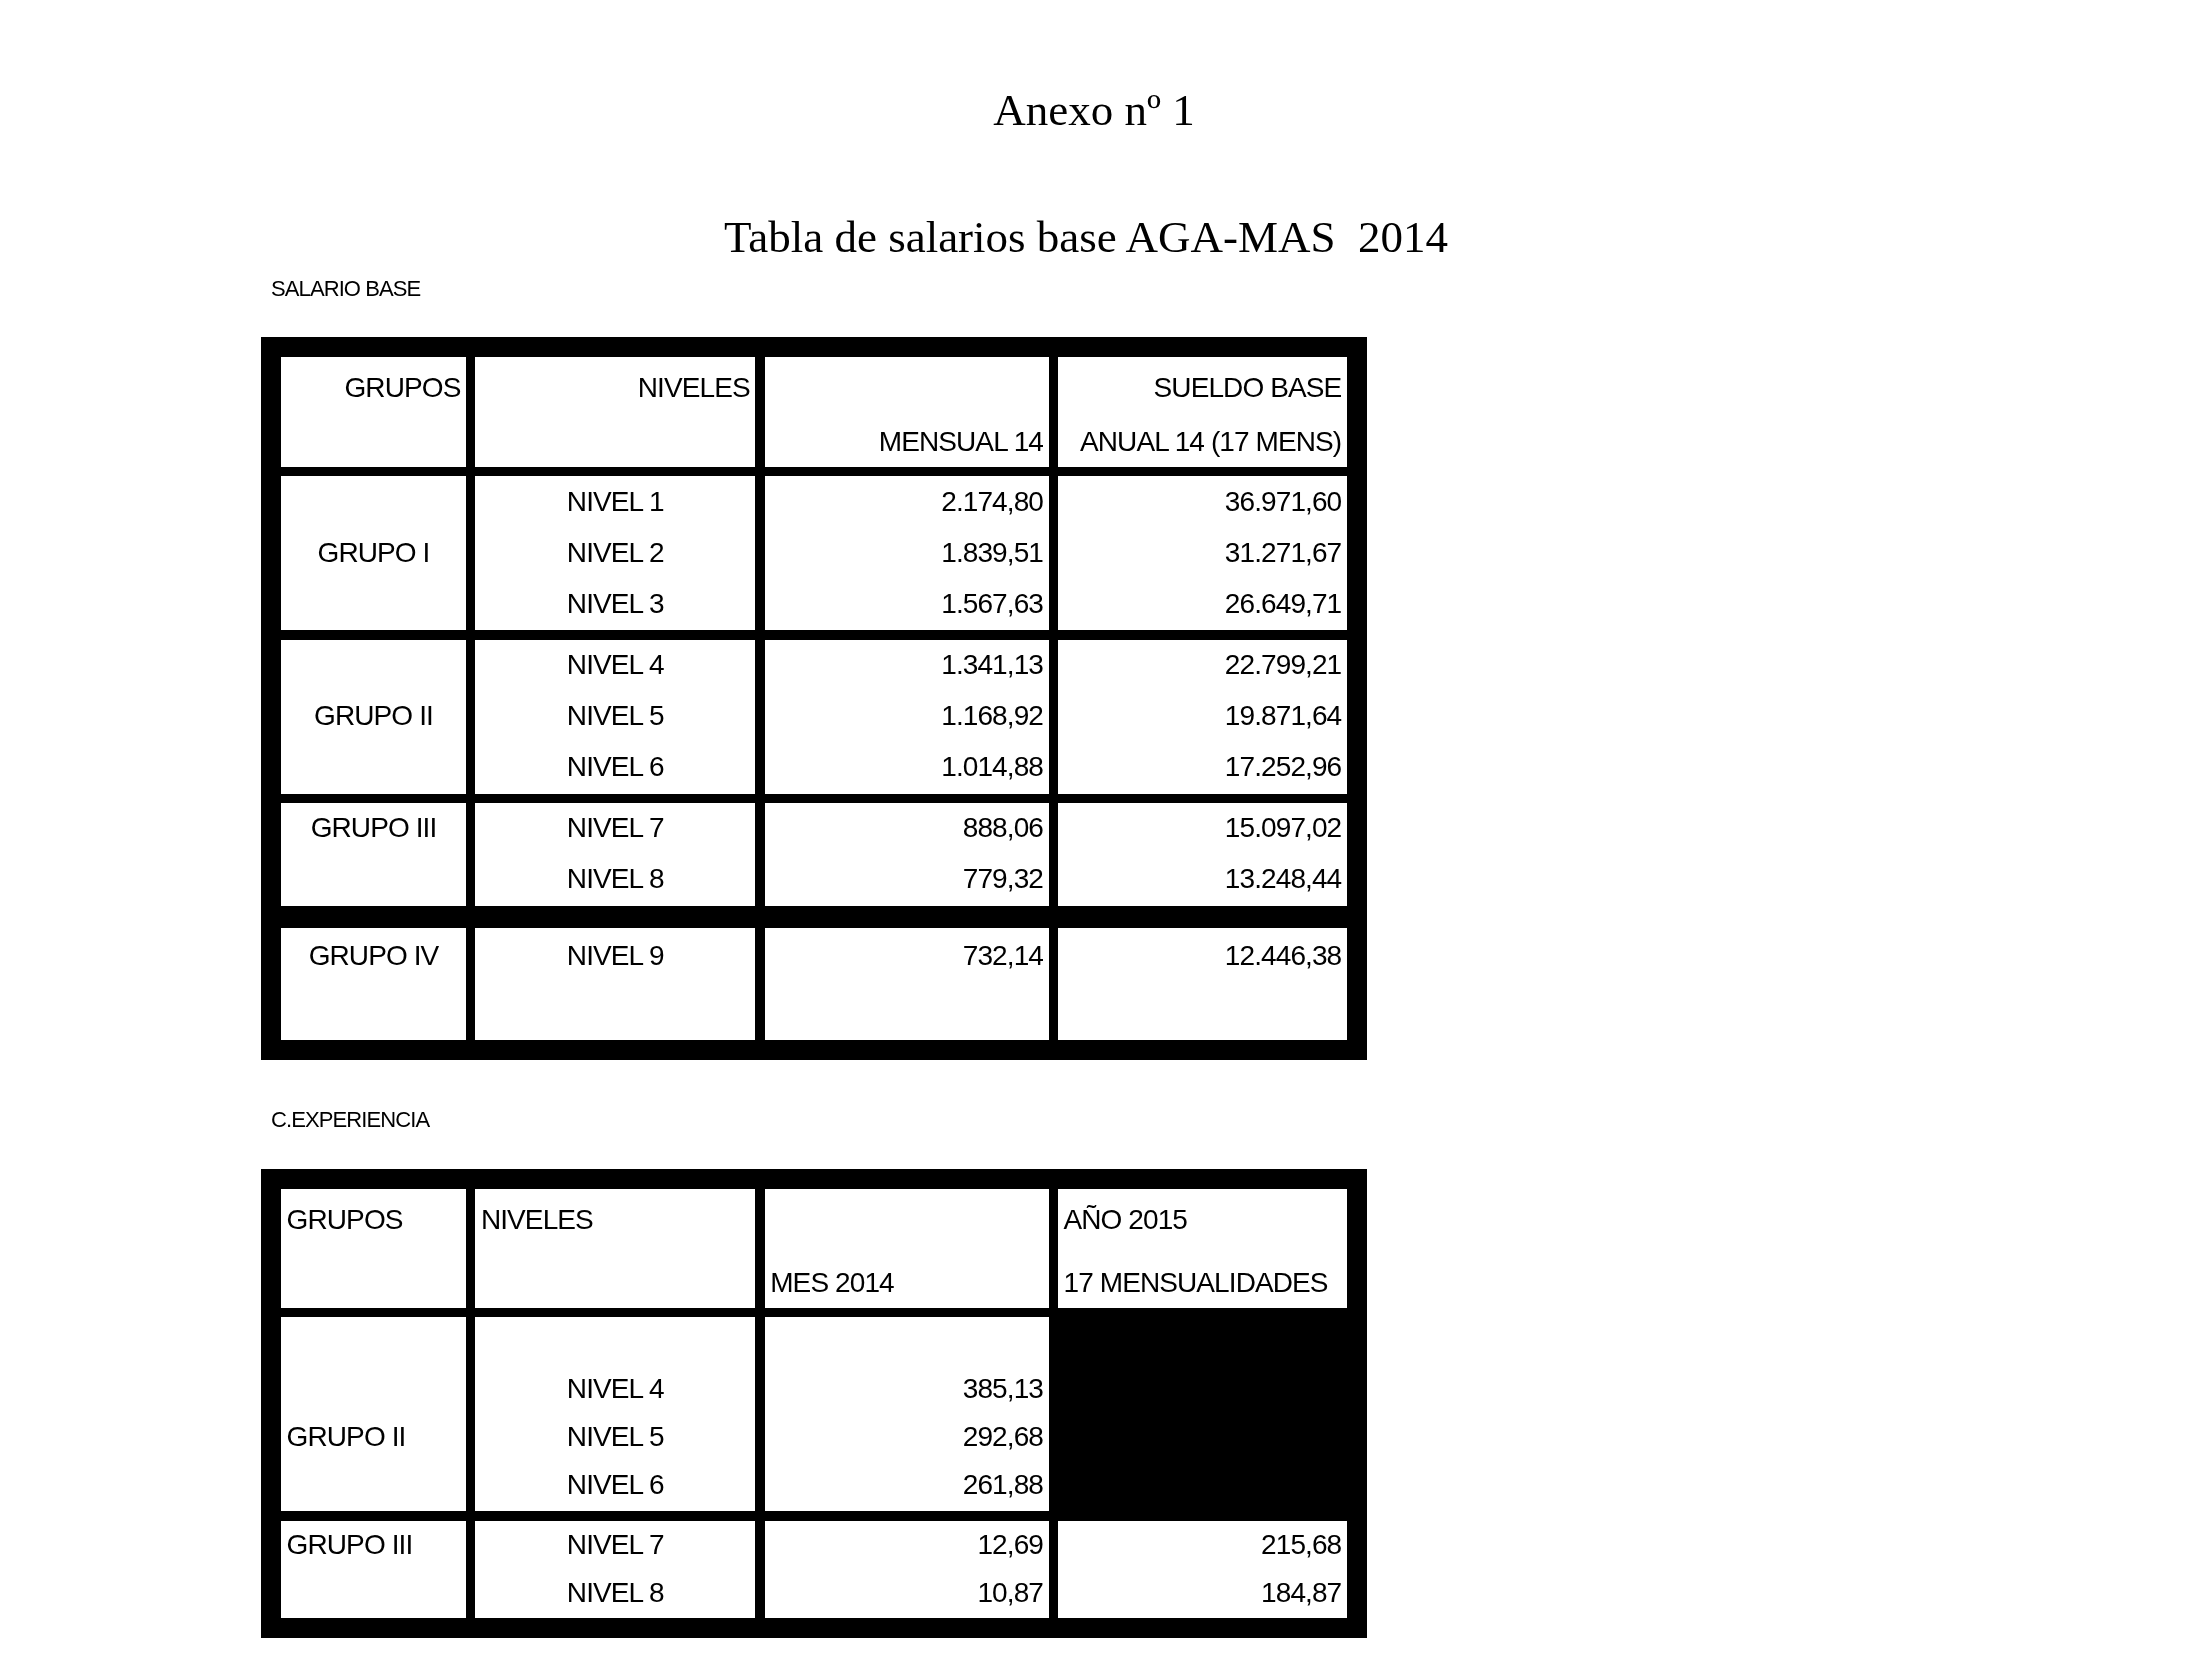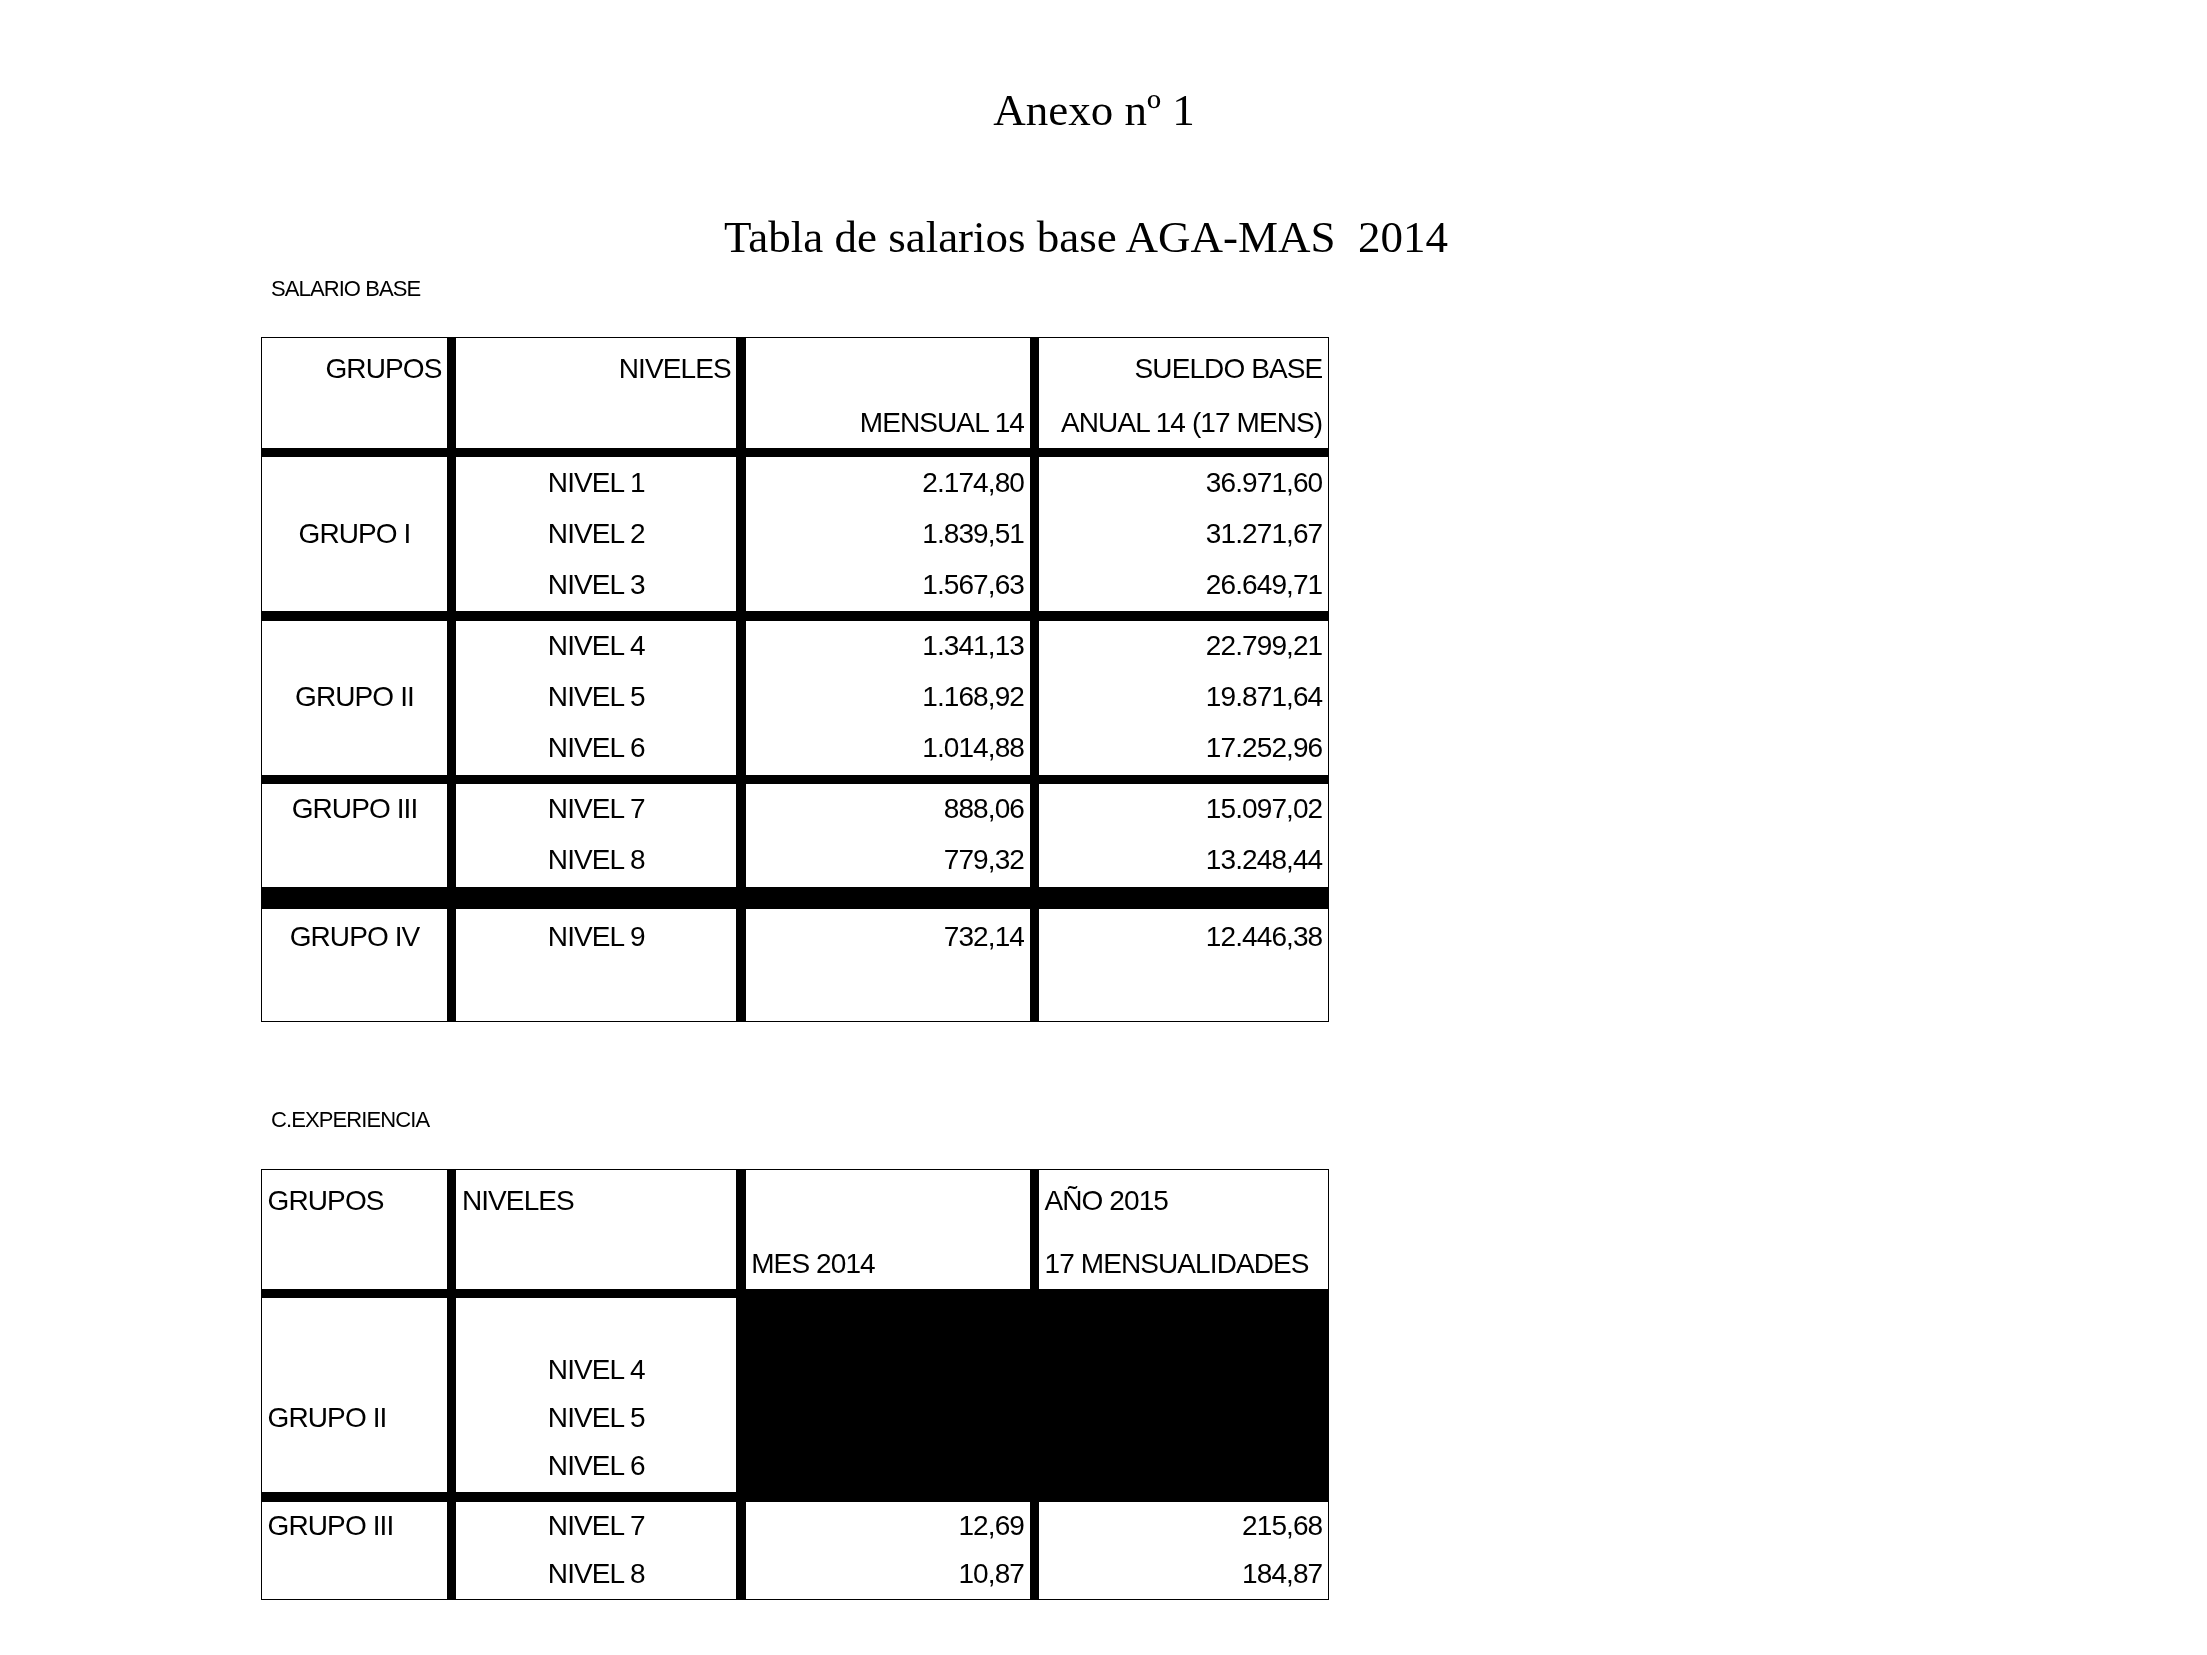--- a/index.html
+++ b/index.html
@@ -28,21 +28,21 @@
     position:absolute;left:271px;
     font-size:22px;letter-spacing:-0.9px;
   }
   #label-salario{top:276px;}
   #label-experiencia{top:1107px;}
 
   
   .tbl{
     position:absolute;left:261px;
     background:#000;
-    padding:1px;
+    padding:20px;
     display:flex;flex-direction:column;gap:9.3px;
     font-size:28px;letter-spacing:-0.9px;
   }
   #tabla-salario{top:337px;}
   #tabla-experiencia{top:1169px;}
   .row-block{
     display:grid;
     grid-template-columns:185px 280px 284px 289px;
     column-gap:9.3px;
   }
@@ -282,20 +282,32 @@
       <div class="line center">
           <span>NIVEL 4</span>
         </div>
       <div class="line center">
           <span>NIVEL 5</span>
         </div>
       <div class="line center">
           <span>NIVEL 6</span>
         </div>
     </div>
+    <div class="cell stack">
+      <div class="line right"></div>
+      <div class="line right">
+          <span>385,13</span>
+        </div>
+      <div class="line right">
+          <span>292,68</span>
+        </div>
+      <div class="line right">
+          <span>261,88</span>
+        </div>
+    </div>
   </div>
 
   <div class="row-block b2">
     <div class="cell stack">
       <div class="line left">
           <span>GRUPO III</span>
         </div>
       <div class="line left"></div>
     </div>
     <div class="cell stack">

